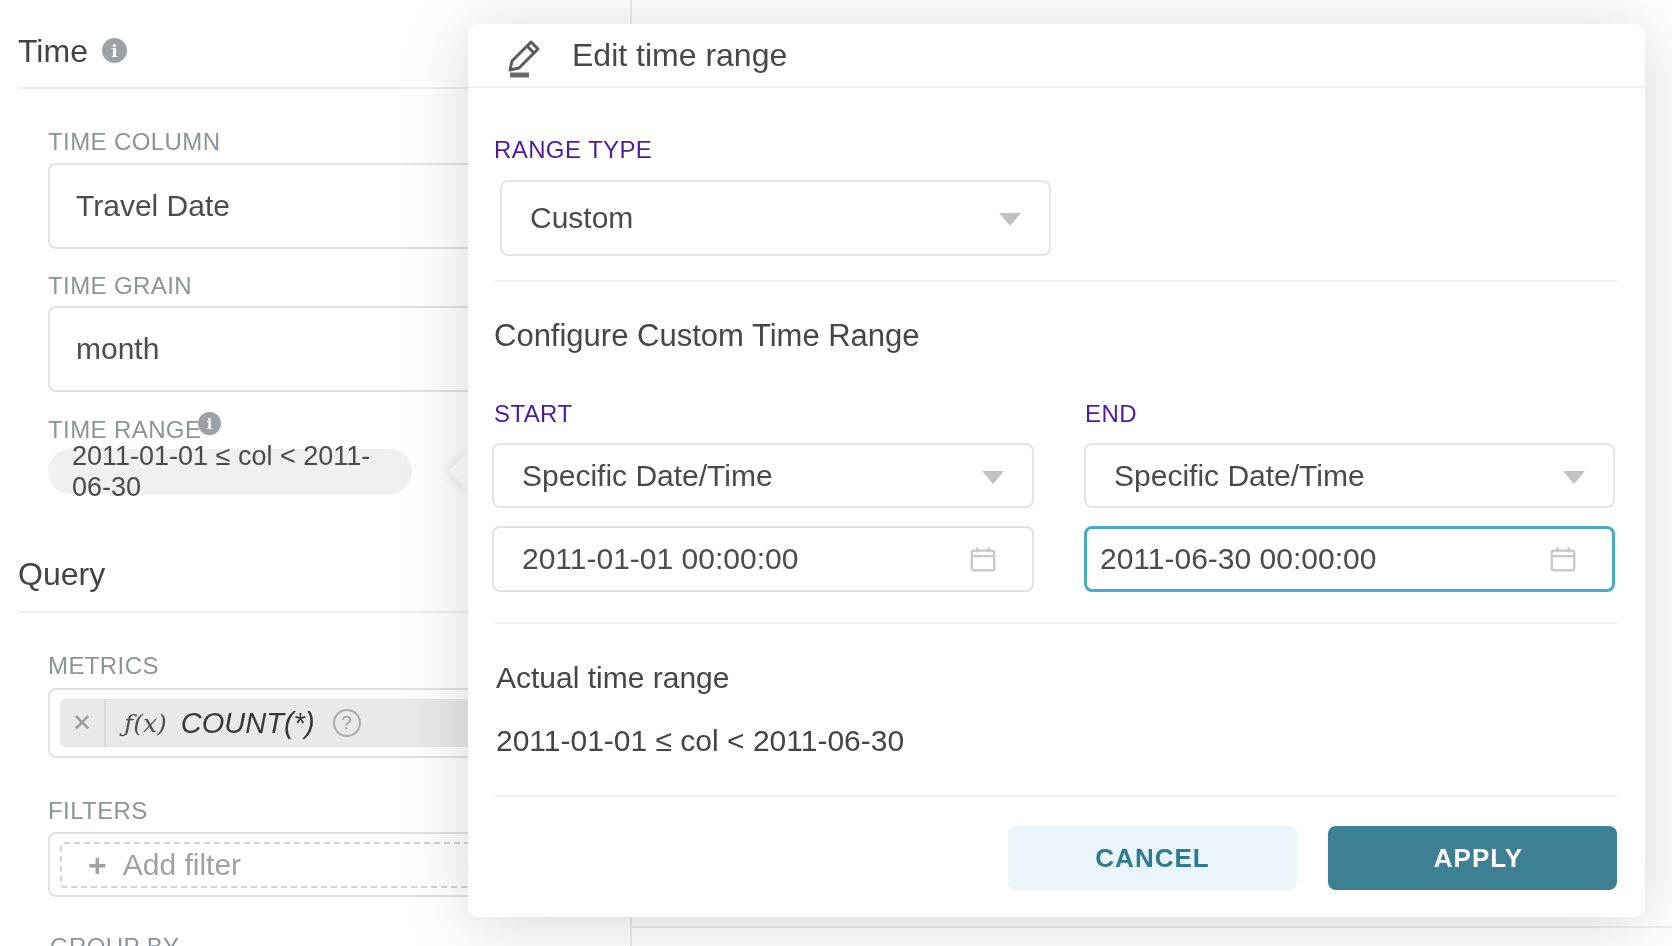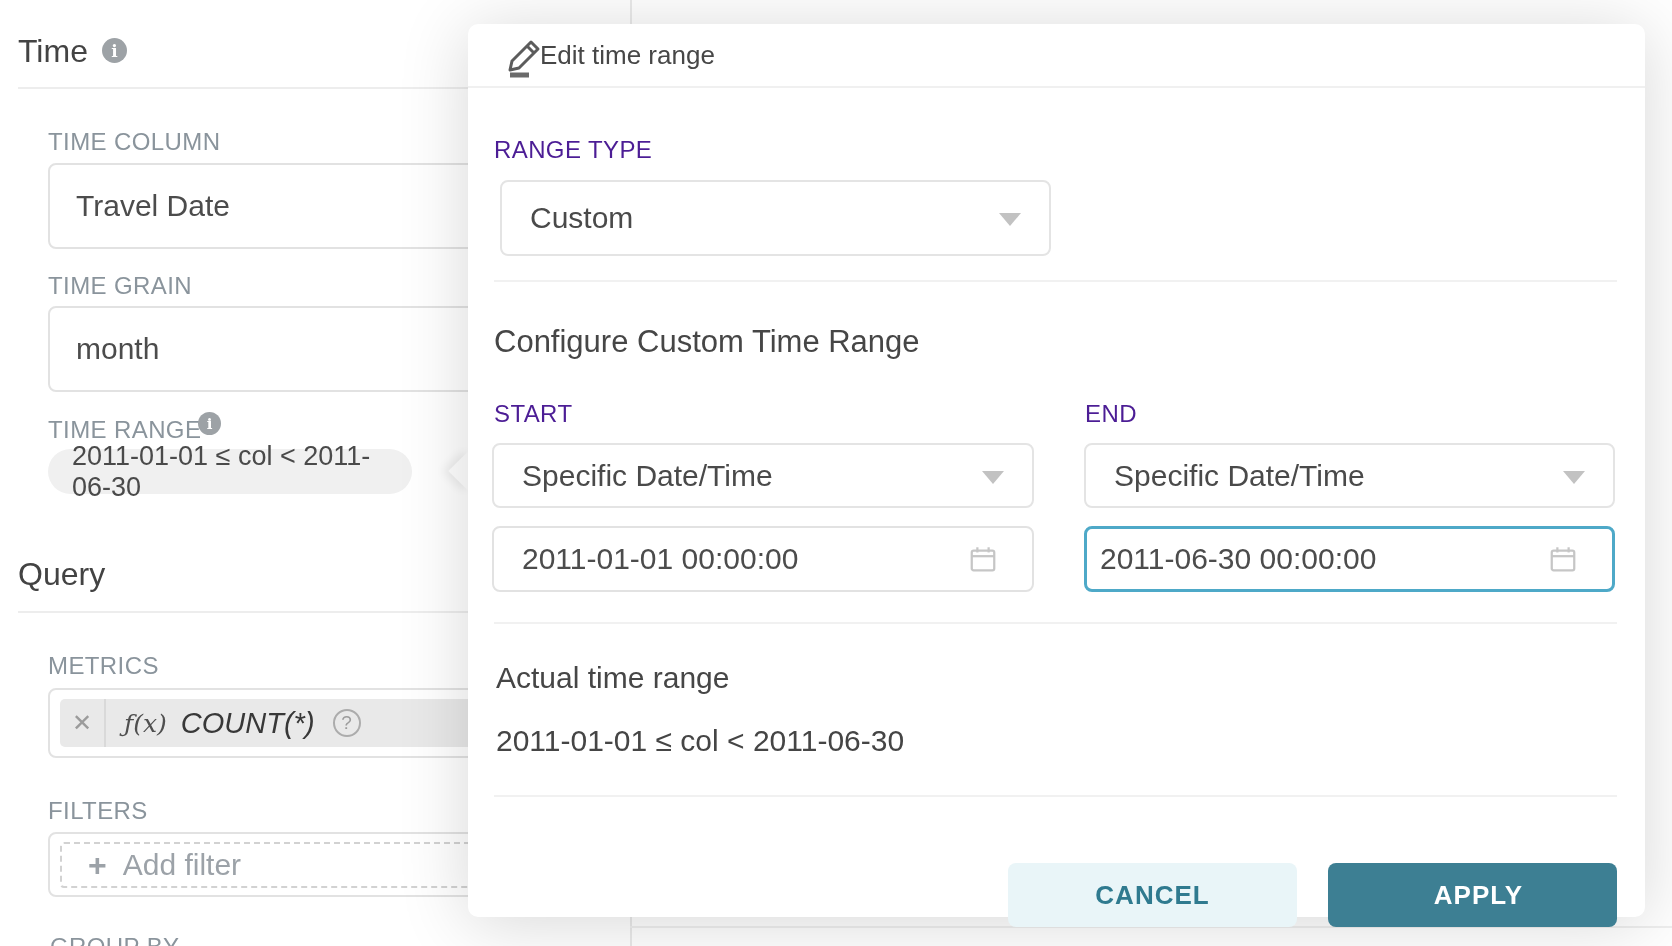--- a/index.html
+++ b/index.html
@@ -42,37 +42,37 @@
   .plus-glyph { margin-left:26px; font-size:32px; font-weight:bold; color:#9CA2A8; line-height:1; }
   .add-filter-text { margin-left:16px; font-size:30px; color:#9CA2A8; }
 
   
   .popover-arrow { left:454px; top:457px; width:28px; height:28px; background:#fff; transform:rotate(45deg);
                    z-index:9; box-shadow:-4px 4px 10px rgba(0,0,0,.07); }
   .modal { left:468px; top:24px; width:1177px; height:893px; background:#fff; border-radius:10px;
            box-shadow:0 6px 70px rgba(0,0,0,.16); z-index:10; }
   .modal-header { position:absolute; left:0; top:0; width:100%; height:64px;
                   border-bottom:2px solid #F0F0F0; display:flex; align-items:center; }
-  .modal-title { margin-left:72px; font-size:26px; color:#474747; }
+  .modal-title { margin-left:104px; font-size:32px; color:#474747; }
   .pencil-wrap { position:absolute; left:36px; top:12px; width:42px; height:42px; }
 
   .modal-label { font-size:24px; color:#4c1d95; letter-spacing:.4px; }
   .select-box { background:#fff; border:2px solid #E4E4E4; border-radius:8px;
                 display:flex; align-items:center; padding-left:28px; font-size:30px; color:#4A4A4A; }
   .caret { position:absolute; right:28px; top:50%; margin-top:-5px; width:0; height:0;
            border-left:11px solid transparent; border-right:11px solid transparent;
            border-top:13px solid #C2C2C2; }
   .divider-modal { position:absolute; left:26px; width:1123px; height:2px; background:#F1F1F1; }
   .modal-h2 { font-size:31px; color:#464646; }
   .date-input { background:#fff; border:2px solid #E2E2E2; border-radius:8px;
                 display:flex; align-items:center; padding-left:28px; font-size:30px; color:#4C4C4C; }
   .date-input.focused { border:3px solid #4EA9C8; padding-left:13px; }
   .cal-icon { position:absolute; right:34px; top:50%; margin-top:-15px; width:30px; height:30px; }
 
-  .btn { position:absolute; top:839px; width:289px; height:64px; border:none; border-radius:8px;
+  .btn { position:absolute; top:802px; width:289px; height:64px; border:none; border-radius:8px;
          font-family:inherit; font-size:26px; font-weight:bold; letter-spacing:1px; cursor:pointer;
          display:flex; align-items:center; justify-content:center; }
   .btn-cancel { left:540px; background:#E9F5F8; color:#2F7A8F; }
   .btn-apply  { left:860px; background:#3D7F93; color:#FFFFFF;padding-left:12px; }
 </style>
 </head>
 <body>
 
 <div id="stage">
 
@@ -139,21 +139,21 @@
     </div>
 
     <div class="abs modal-label" style="left:26px; top:112px;">RANGE TYPE</div>
     <div class="abs select-box" style="left:32px; top:156px; width:551px; height:76px;">
       <span>Custom</span>
       <span class="caret"></span>
     </div>
 
     <div class="divider-modal" style="top:256px;"></div>
 
-    <div class="abs modal-h2" style="left:26px; top:300px;">Configure Custom Time Range</div>
+    <div class="abs modal-h2" style="left:26px; top:294px;">Configure Custom Time Range</div>
 
     <div class="abs modal-label" style="left:26px; top:376px;">START</div>
     <div class="abs modal-label" style="left:617px; top:376px;">END</div>
 
     <div class="abs select-box" style="left:24px; top:419px; width:542px; height:65px;">
       <span>Specific Date/Time</span>
       <span class="caret"></span>
     </div>
     <div class="abs select-box" style="left:616px; top:419px; width:531px; height:65px;">
       <span>Specific Date/Time</span>

